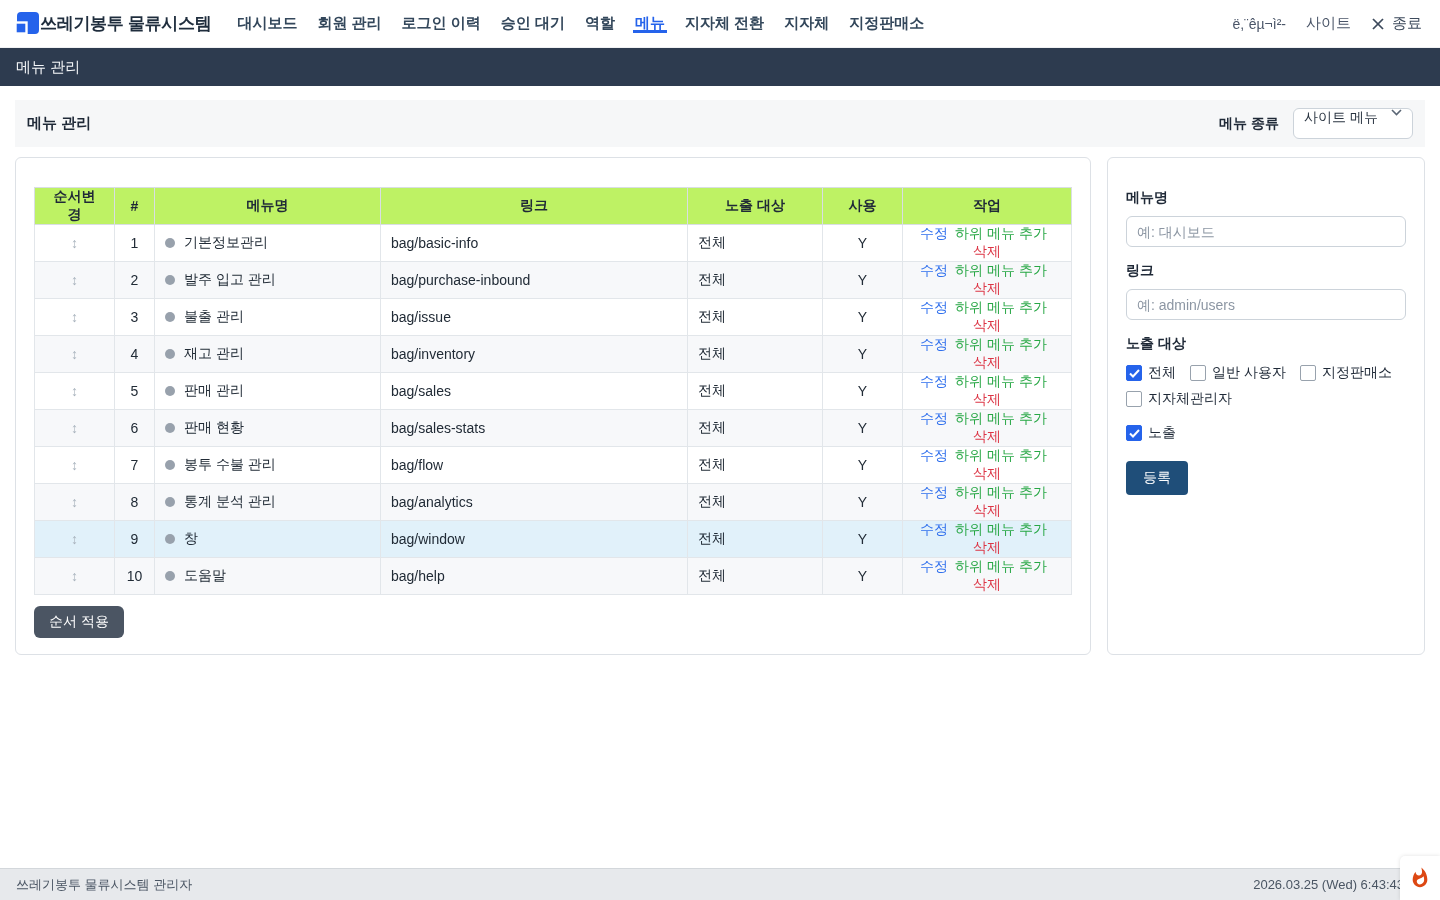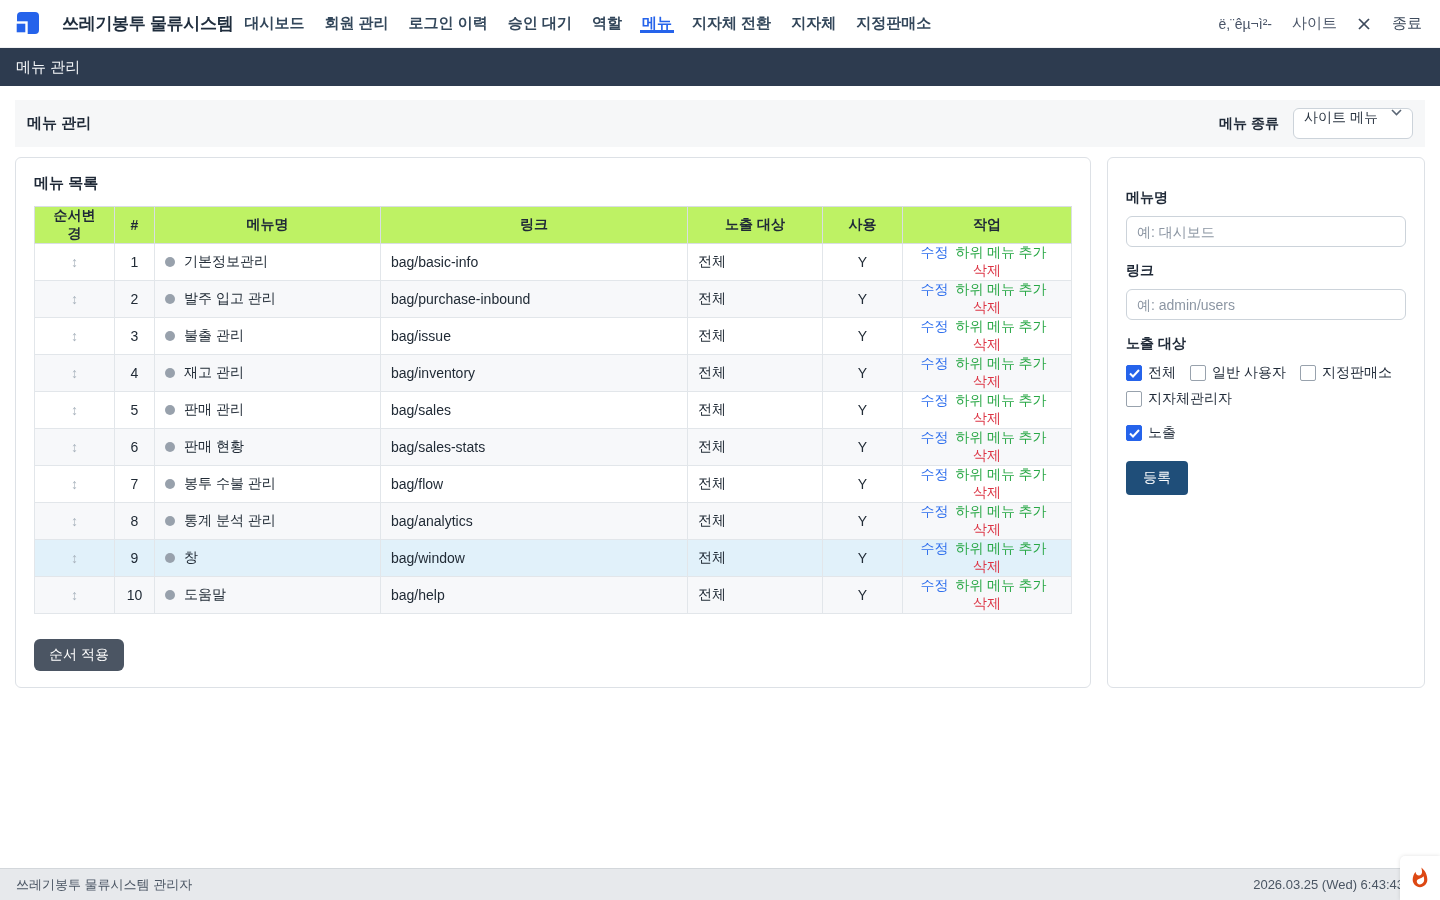--- a/index.html
+++ b/index.html
@@ -7,35 +7,35 @@
   body {
     font-family:"Liberation Sans","DejaVu Sans",sans-serif;
     background:#ffffff; color:#212b36; position:relative;
   }
 
   
   .topnav {
     height:48px; background:#ffffff; display:flex; align-items:center;
     padding:0 18px 0 14px; border-bottom:1px solid #f0f1f3;
   }
-  .brand { display:flex; align-items:center; gap:22px; margin-right:1px; }
+  .brand { display:flex; align-items:center; gap:0; margin-right:16px; }
   .brand-title { font-size:17px; font-weight:700; color:#1f2d3d; letter-spacing:-0.3px; }
   .nav-items { display:flex; align-items:center; height:48px; }
   .nav-item {
     display:flex; align-items:center; padding:0 10px; font-size:15px; font-weight:600;
     color:#33475b; cursor:pointer; position:relative; white-space:nowrap;
   }
   .nav-item.active { color:#2563eb; }
   .nav-item.active::after {
     content:""; position:absolute; left:8px; right:8px; bottom:0; height:3px; background:#2563eb;
   }
   .nav-right { margin-left:auto; display:flex; align-items:center; gap:20px; }
   .nav-user { font-size:14px; color:#4a5568; }
   .nav-link { font-size:15px; color:#4a5568; cursor:pointer; text-decoration:none; }
-  .nav-logout { display:flex; align-items:center; gap:21px; font-size:15px; color:#3d4a5c; cursor:pointer; }
+  .nav-logout { display:flex; align-items:center; gap:7px; font-size:15px; color:#3d4a5c; cursor:pointer; }
 
   
   .page-bar {
     height:38px; background:#2d3b4f; color:#f4f6f8; display:flex; align-items:center;
     padding:0 16px; font-size:15px;
   }
 
   
   .content-header {
     margin:14px 15px 0 15px; height:47px; background:#f6f7f8;
@@ -62,27 +62,27 @@
   th {
     background:#bef264; border:1px solid #d9dee3; font-size:14px; font-weight:700;
     color:#1f2937; height:30px; text-align:center; padding:0 12px;
   }
   td { border:1px solid #e2e6ea; font-size:14px; color:#212b36; height:30px; padding:0 10px; }
   tbody tr:nth-child(even) { background:#f7f8fa; }
   tbody tr.highlight { background:#e1f1fa !important; }
   td.c { text-align:center; padding:0 4px; }
   .drag-handle { color:#a9b3bd; font-size:14px; cursor:grab; display:inline-block; }
   .bullet { display:inline-block; width:10px; height:10px; border-radius:50%; background:#98a1ac; margin-right:9px; vertical-align:-1px; }
-  .act { cursor:pointer; white-space:nowrap;font-family:Liberation Serif, serif; }
+  .act { cursor:pointer; white-space:nowrap; }
   .act-edit { color:#2f6fed; margin-right:7px; }
   .act-add  { color:#28a745; margin-right:7px;margin-top:20px; }
   .act-del  { color:#dc3545; }
 
   .btn-dark {
-    margin-top:25px; background:#4b5563; color:#ffffff; border:none; border-radius:6px;
+    margin-top:11px; background:#4b5563; color:#ffffff; border:none; border-radius:6px;
     font-size:14px; padding:7px 15px; cursor:pointer; font-family:inherit;
   }
 
   
   .field-label { font-size:14px; font-weight:700; color:#1f2937; margin-top:15px; }
   .text-input {
     margin-top:9px; width:100%; height:31px; border:1px solid #ccd3da; border-radius:6px;
     padding:0 10px; font-size:14px; color:#2a3441; font-family:inherit; outline:none;
   }
   .text-input::placeholder { color:#8c96a3; }
@@ -165,21 +165,20 @@
             <polyline points="1,1 5.5,5.5 10,1" fill="none" stroke="#5a6675" stroke-width="1.6"></polyline>
           </svg>
       </span>
     </div>
   </div>
 </div>
 
 <div class="main">
 
   <section class="card list-card">
-    <h2 class="card-title">메뉴 목록</h2>
     <table>
       <colgroup>
         <col style="width:80px">
           <col style="width:40px">
           <col style="width:226px">
         <col style="width:307px">
           <col style="width:135px">
           <col style="width:80px">
           <col style="width:169px">
       </colgroup>

